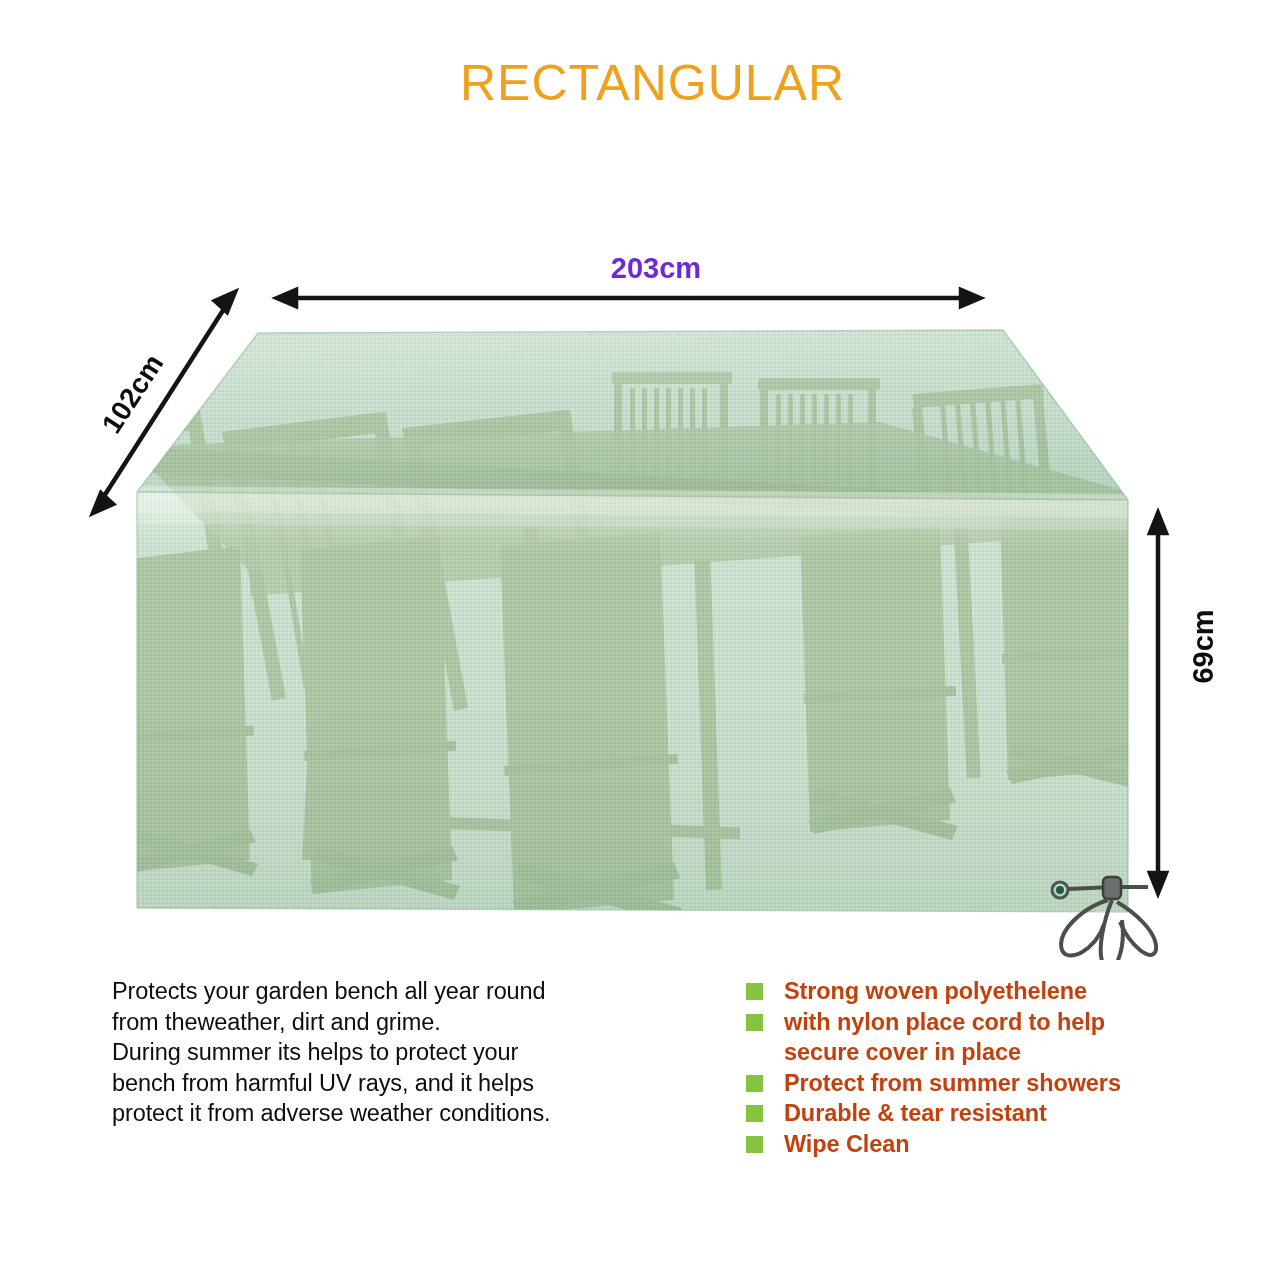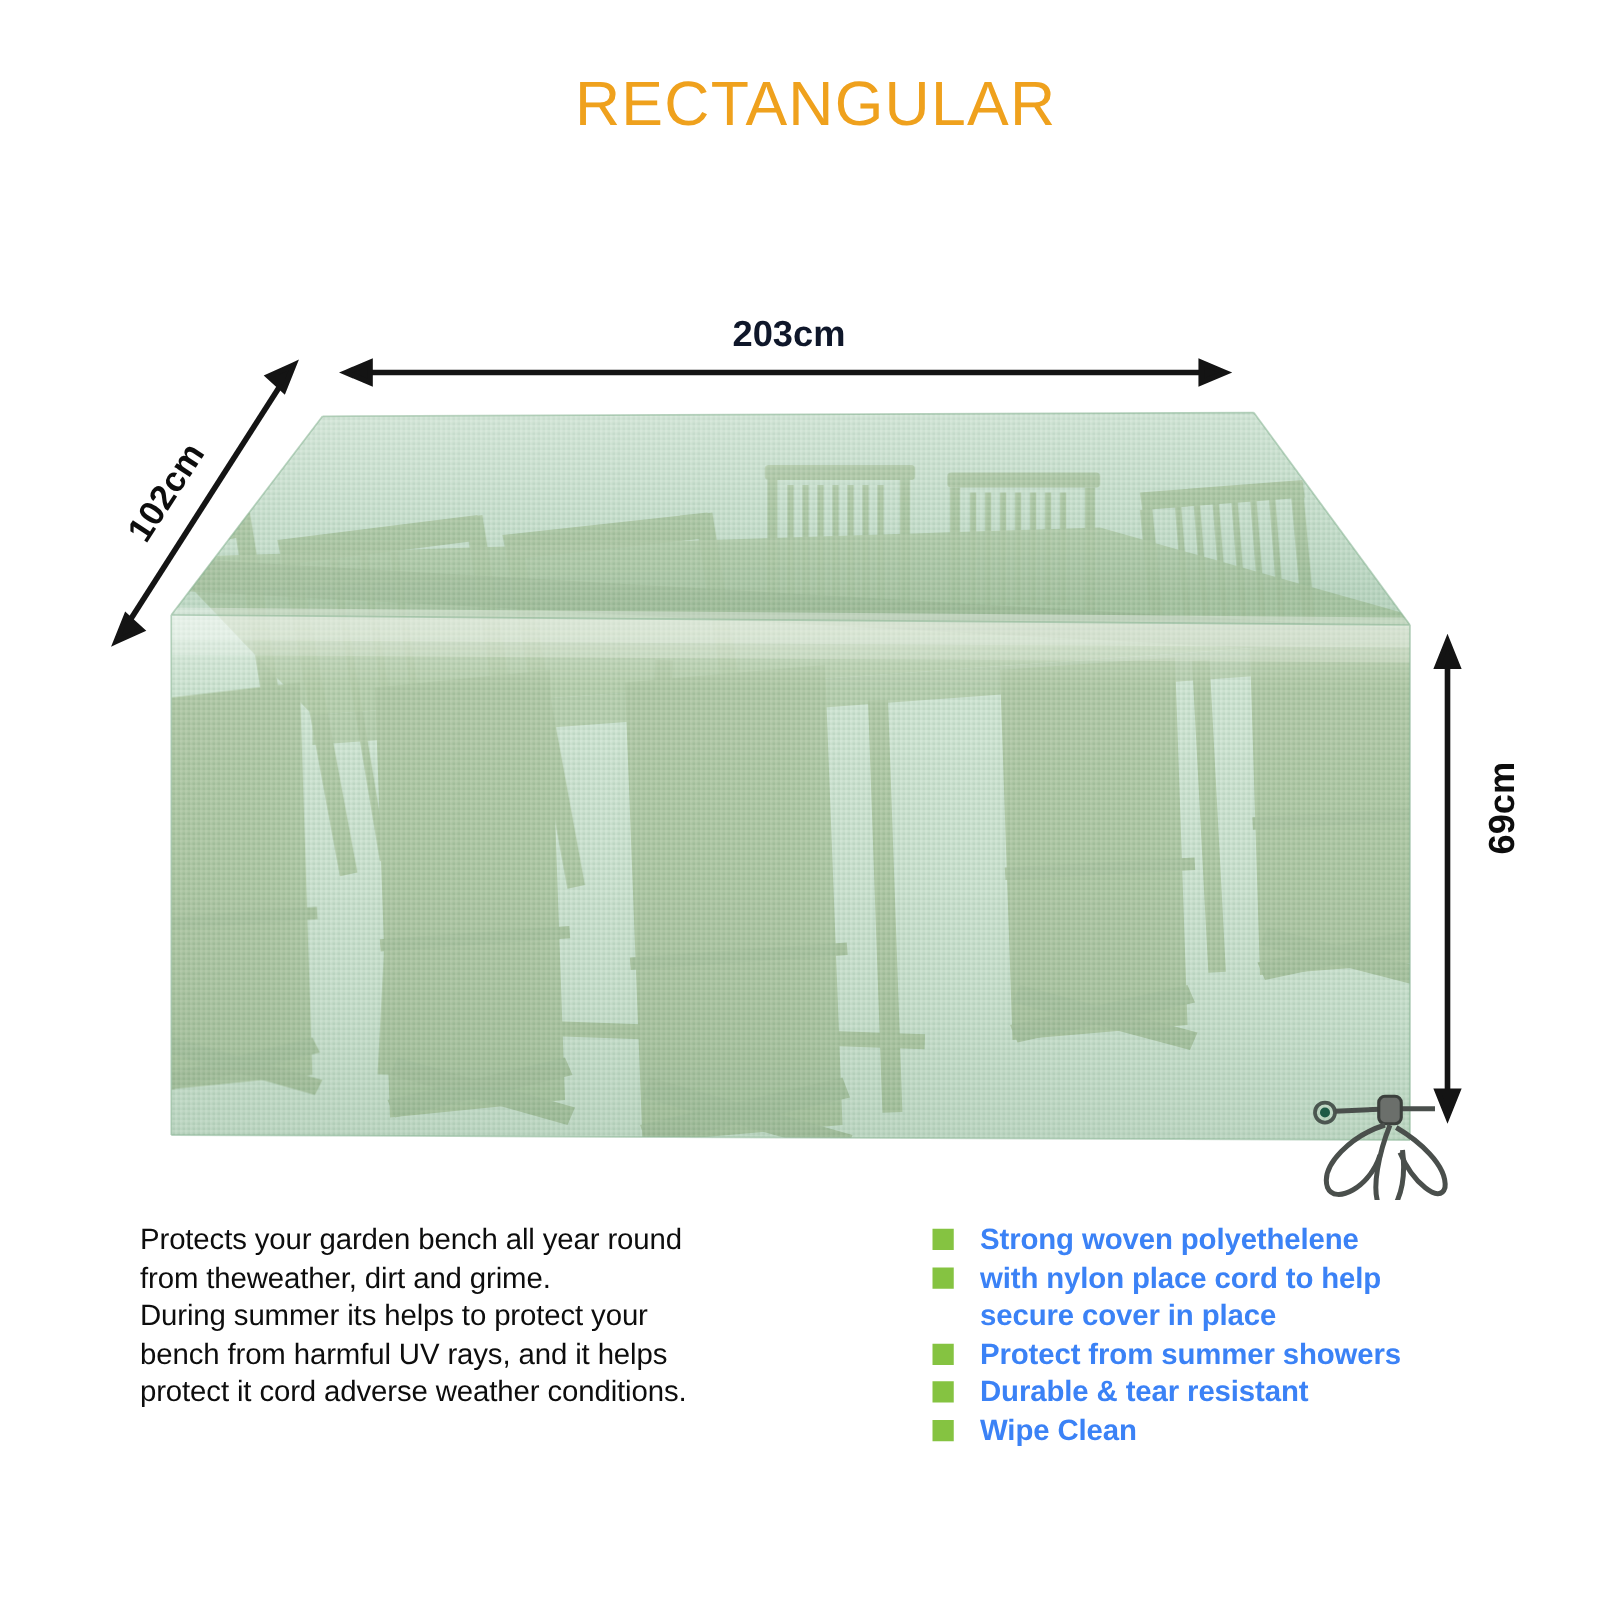--- a/index.html
+++ b/index.html
@@ -35,21 +35,21 @@
   
   #desc {
     position:absolute; left:112px; top:976px; width:560px;
     font-size:23.5px; font-weight:normal; color:#0d0d0d;
     line-height:1.30; letter-spacing:-0.1px;
   }
   #desc p { margin:0; }
 
   #features {
     position:absolute; left:742px; top:976px; width:470px;
-    font-size:23.5px; font-weight:bold; color:#3b82f6;
+    font-size:23.5px; font-weight:bold; color:#c2410c;
     line-height:1.30; letter-spacing:-0.1px;
   }
   .feat-line { position:relative; padding-left:42px; white-space:nowrap; }
   .bullet {
     position:absolute; left:4px; top:7px;
     width:17px; height:17px; background:#85C341;
   }
 </style>
 </head>
 <body>
@@ -274,38 +274,38 @@
         <rect x="1103" y="617" width="18" height="22" rx="5" fill="#6b6f6b" stroke="#3c403d" stroke-width="2.5"></rect>
 
         <g fill="none" stroke="#4a4f4c" stroke-width="4">
           <path d="M1108 640 C 1082 648, 1056 672, 1062 690 C 1068 704, 1096 690, 1104 664"></path>
           <path d="M1112 640 C 1104 660, 1096 692, 1104 706 C 1114 718, 1126 692, 1122 660"></path>
           <path d="M1117 642 C 1134 652, 1158 672, 1156 690 C 1152 704, 1130 686, 1120 662"></path>
         </g>
       </g>
     </svg>
 
-    <div style="position:absolute;left:586px;top:-8px;width:140px;
-                font-size:29px;font-weight:bold;color:#0f172a;">203cm</div>
+    <div style="position:absolute;left:586px;top:-8px;width:140px;text-align:center;
+                font-size:29px;font-weight:bold;color:#6d28d9;">203cm</div>
 
     <div style="position:absolute;left:58px;top:118px;width:150px;text-align:center;
                 font-size:28px;font-weight:bold;color:#0d0d0d;
                 transform:rotate(-57deg);transform-origin:50% 50%;">102cm</div>
 
     <div style="position:absolute;left:1128px;top:370px;width:150px;text-align:center;
                 font-size:29px;font-weight:bold;color:#0d0d0d;
                 transform:rotate(-90deg);transform-origin:50% 50%;">69cm</div>
   </div>
 
   <div id="desc">
     <p>Protects your garden bench all year round</p>
     <p>from theweather, dirt and grime.</p>
     <p>During summer its helps to protect your</p>
     <p>bench from harmful UV rays, and it helps</p>
-    <p>protect it cord adverse weather conditions.</p>
+    <p>protect it from adverse weather conditions.</p>
   </div>
 
   <div id="features">
     <div class="feat-line">
       <span class="bullet" style="background: rgb(133, 195, 65);"></span>
       <span>Strong woven polyethelene</span>
     </div>
     <div class="feat-line">
       <span class="bullet" style="background: rgb(133, 195, 65);"></span>
       <span>with nylon place cord to help</span>

